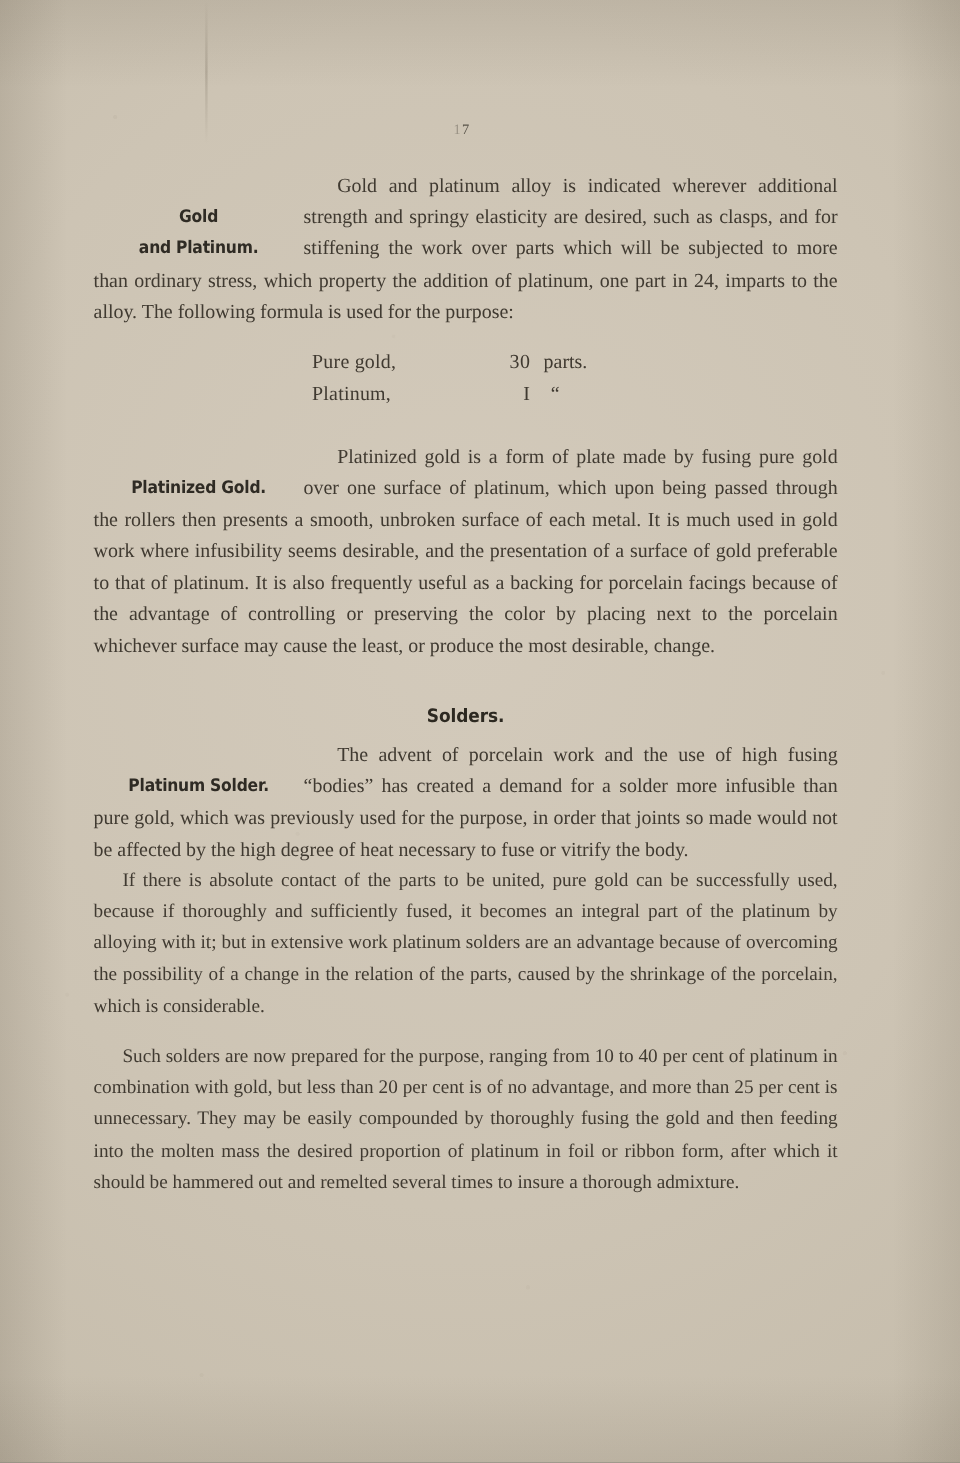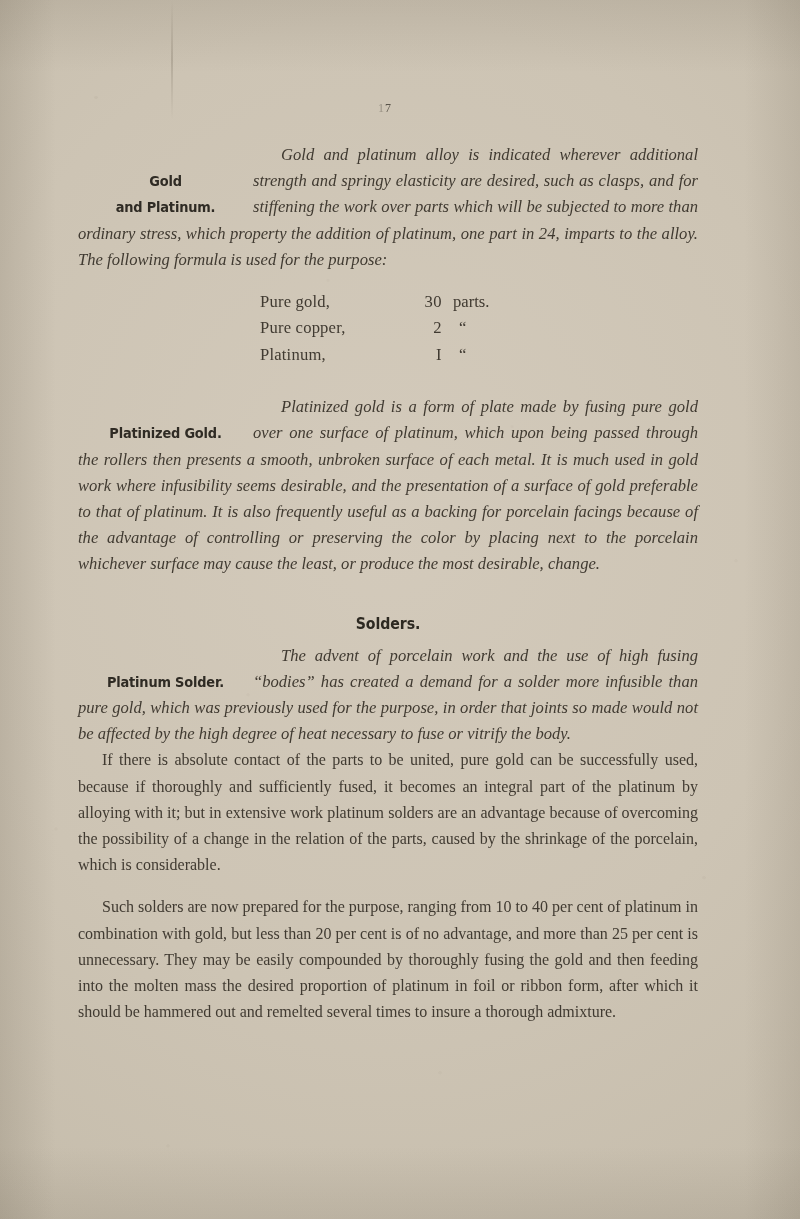--- a/index.html
+++ b/index.html
@@ -95,21 +95,21 @@
     font-size: 14.4px;
     line-height: 26.2px;
     letter-spacing: -0.2px;
     color: #2f2b24;
     transform: scaleX(.9);
     transform-origin: center;
   }
   .shoulder.one-line  { padding-top: 26.2px; }
   .shoulder.two-line  { padding-top: 26.2px; }
 
-  .section .body-first { text-indent: 28px; font-style: italic; }
+  .section .body-first { text-indent: 28px; }
 
   
   .formula {
     margin: 16px 0 0 0;
     padding-left: 182px;
     font-size: 16.6px;
     line-height: 26.4px;
     color: #403a31;
   }
   .formula table { border-collapse: collapse; }
@@ -166,25 +166,20 @@
 
     <div class="formula">
       <table>
         <tbody>
           <tr>
             <td class="f-name">Pure gold,</td>
             <td class="f-qty">30</td>
             <td class="f-unit">parts.</td>
           </tr>
           <tr>
-            <td class="f-name">Pure copper,</td>
-            <td class="f-qty">2</td>
-            <td class="f-unit ditto">“</td>
-          </tr>
-          <tr>
             <td class="f-name">Platinum,</td>
             <td class="f-qty">I</td>
             <td class="f-unit ditto">“</td>
           </tr>
         </tbody>
       </table>
     </div>
 
     <div class="section clearfix">
       <div class="shoulder one-line">

